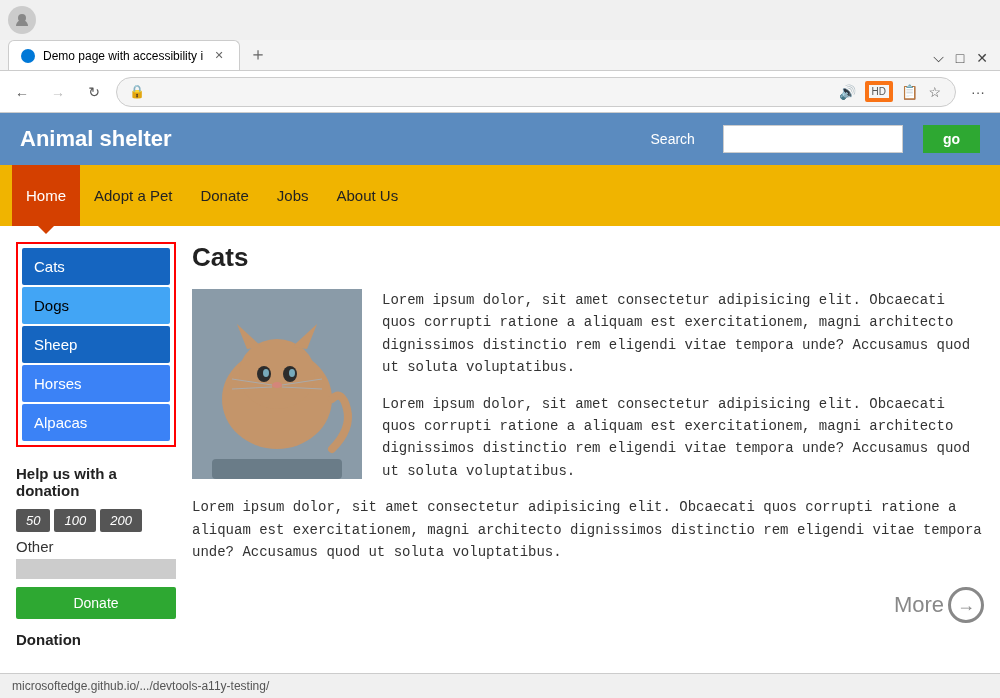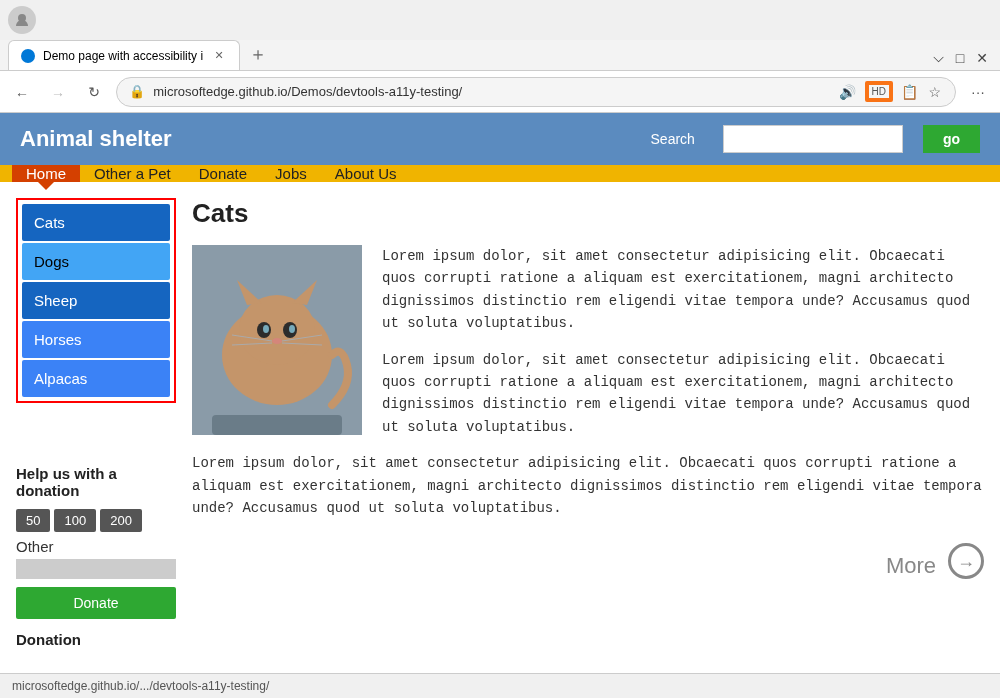--- a/index.html
+++ b/index.html
@@ -143,21 +143,21 @@
     }
 
     
     .site-nav {
       background: #f0b400;
       padding: 0 12px;
       display: flex;
       align-items: stretch;
     }
     .nav-item {
-      padding: 0 14px;
+      padding: 22px 14px;
       font-size: 15px;
       color: #222;
       cursor: pointer;
       display: flex; align-items: center;
     }
     .nav-item.active {
       background: #d44000;
       color: white;
       position: relative;
     }
@@ -207,35 +207,35 @@
     .sidebar-item.selected { background: #1565c0; }
 
     .donation-section {
       margin-top: 16px;
     }
     .donation-title {
       font-size: 15px;
       font-weight: bold;
       color: #222;
       margin-bottom: 10px;
-      margin-top: 44px;
     }
     .donation-amounts {
       display: flex;
       gap: 4px;
       margin-bottom: 6px;
     }
     .amount-btn {
       background: #555;
       color: white;
       border: none;
       padding: 4px 10px;
       font-size: 13px;
       cursor: pointer;
       border-radius: 2px;
+      font-style: italic;
     }
     .other-label { font-size: 15px; color: #333; margin-bottom: 4px; }
     .other-input {
       width: 100%;
       height: 20px;
       background: #ccc;
       border: none;
       margin-bottom: 8px;
     }
     .donate-btn {
@@ -281,26 +281,26 @@
     }
     .lorem-para {
       font-size: 14px;
       line-height: 1.6;
       color: #333;
       margin-bottom: 14px;
       font-family: Liberation Mono, monospace;
     }
     .more-link {
       display: flex;
-      align-items: flex-end;
+      align-items: center;
       justify-content: flex-end;
       font-size: 22px;
       color: #888;
       margin-top: 24px;
-      gap: 12px;
+      gap: 4px;
       cursor: pointer;
     }
     .more-circle {
       width: 36px; height: 36px;
       border: 3px solid #888;
       border-radius: 50%;
       display: flex; align-items: center; justify-content: center;
       font-size: 18px;
     }
 
@@ -351,21 +351,20 @@
       <span style="font-size:14px;cursor:pointer;color:#444;">✕</span>
     </div>
   </div>
 
   <div class="address-bar-area">
     <div class="nav-btn">←</div>
     <div class="nav-btn" style="color:#bbb;">→</div>
     <div class="nav-btn">↻</div>
     <div class="address-bar">
       <span style="font-size:13px;color:#555;">🔒</span>
-      <span class="address-text">microsoftedge.github.io/Demos/devtools-a11y-testing/</span>
       <div class="address-bar-icons">
         <span class="addr-icon">🔊</span>
         <span class="addr-icon" style="font-size:10px;border:4px solid #f97316;padding:1px 3px;border-radius:2px;">HD</span>
         <span class="addr-icon">📋</span>
         <span class="addr-icon">☆</span>
       </div>
     </div>
     <div class="toolbar-icons">
       <span class="toolbar-icon">···</span>
     </div>
@@ -379,21 +378,21 @@
     <span class="search-label">Search</span>
     <input class="search-input" type="text" style="">
     <button class="search-btn">go</button>
   </div>
 
   <div class="site-nav">
     <div class="nav-item active">
       <span>Home</span>
     </div>
     <div class="nav-item">
-      <span>Other a Pet</span>
+      <span>Adopt a Pet</span>
     </div>
     <div class="nav-item">
       <span>Donate</span>
     </div>
     <div class="nav-item">
       <span>Jobs</span>
     </div>
     <div class="nav-item">
       <span>About Us</span>
     </div>

